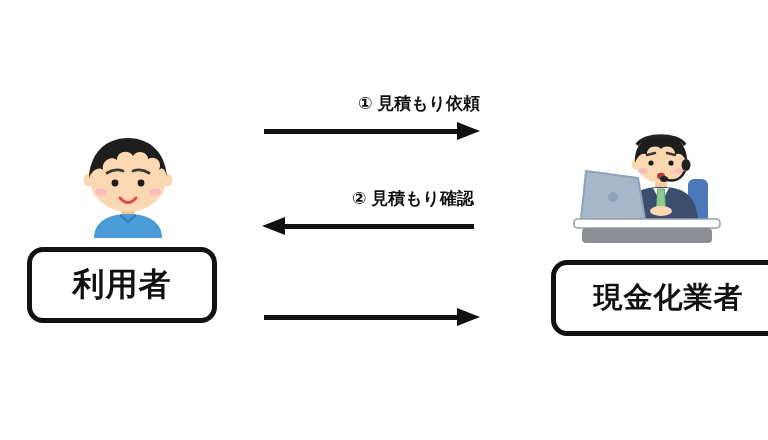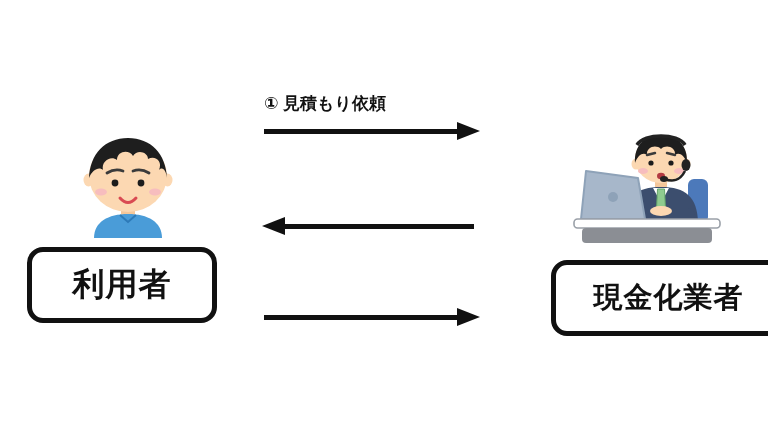--- a/index.html
+++ b/index.html
@@ -55,21 +55,21 @@
     border-right: 23px solid #111;
   }
   .arrow-1 { left: 264px; top: 122px; width: 216px; }
   .arrow-2 { left: 262px; top: 217px; width: 212px; }
   .arrow-3 { left: 264px; top: 308px; width: 216px; }
 
   .arrow-label {
     position: absolute;
     font-size: 17px;
     font-weight: bold;
-    text-align: left;
+    text-align: right;
     white-space: nowrap;
   }
   .label-1 { left: 264px; top: 92px;  width: 216px; }
   .label-2 { left: 262px; top: 187px; width: 212px; }
   .label-3 { left: 264px; top: 278px; width: 216px; }
 
   .person-left  { left: 78px;  top: 132px; width: 100px; height: 106px; }
   .person-right { left: 572px; top: 121px; width: 150px; height: 122px; }
 </style>
 </head>
@@ -158,20 +158,21 @@
   <div class="actor-box box-right">
     <span class="actor-label">現金化業者</span>
   </div>
 
   <div class="arrow-label label-1">① 見積もり依頼</div>
   <div class="arrow arrow-1">
     <div class="shaft"></div>
     <div class="head-right"></div>
   </div>
 
+  <div class="arrow-label label-2">② 見積もり確認</div>
   <div class="arrow arrow-2">
     <div class="head-left"></div>
     <div class="shaft"></div>
   </div>
 
   <div class="arrow arrow-3">
     <div class="shaft"></div>
     <div class="head-right"></div>
   </div>
 

